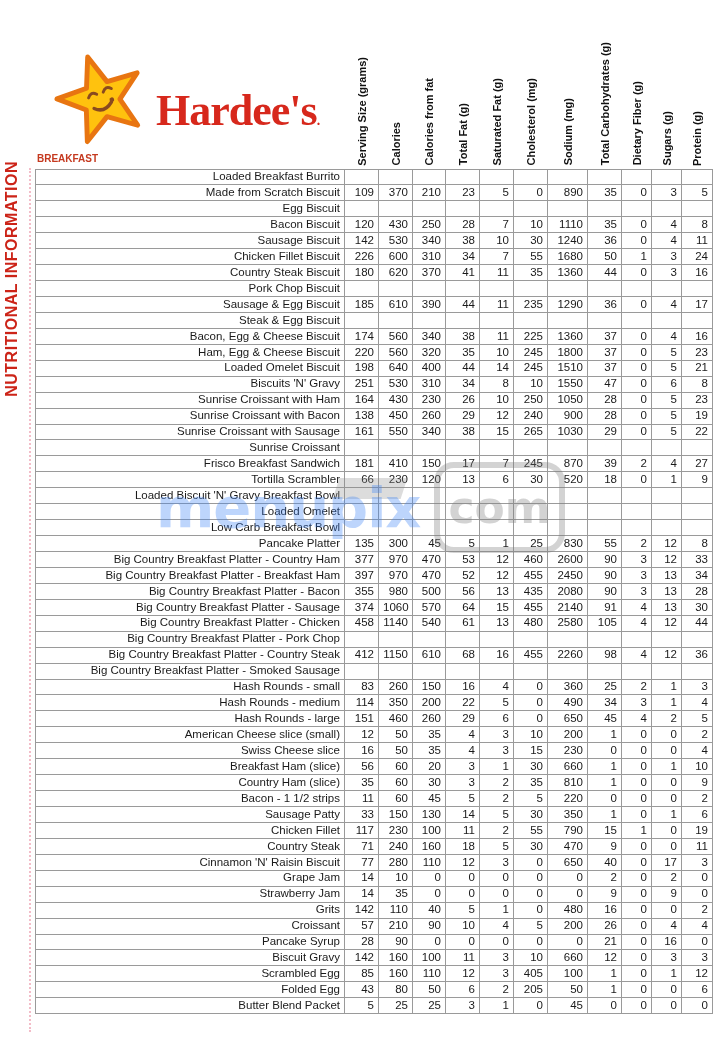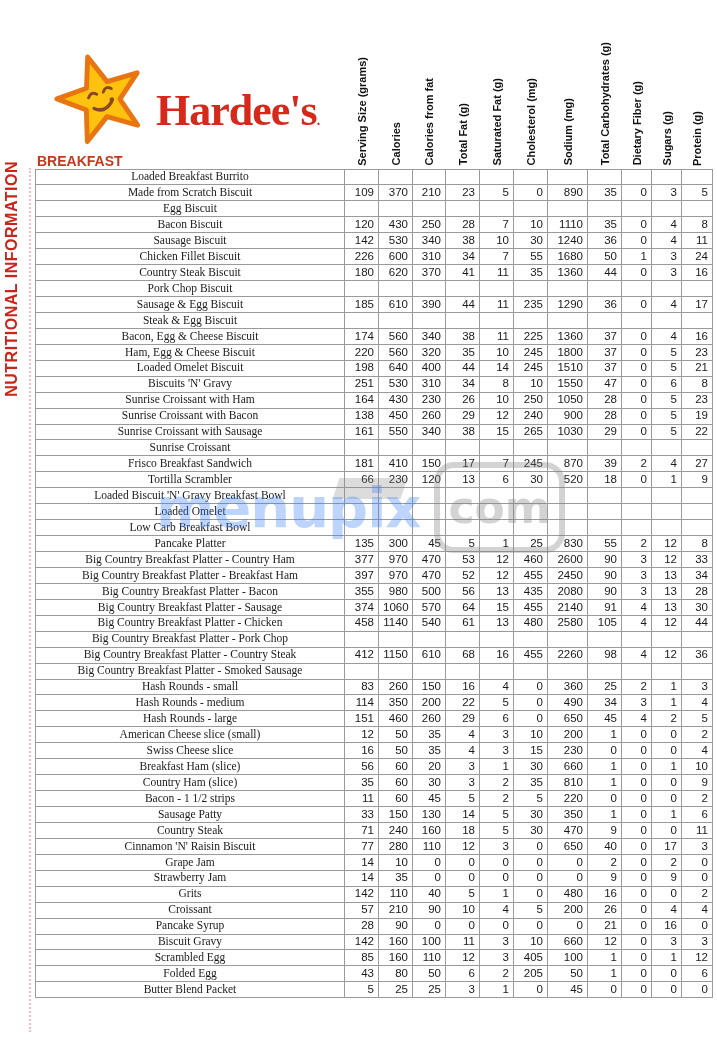--- a/index.html
+++ b/index.html
@@ -16,32 +16,32 @@
 
   
   #side-label { position:absolute; left:3px; top:161px; writing-mode:vertical-rl;
                 transform:rotate(180deg); font-weight:bold; font-size:16px; letter-spacing:0.5px; }
 
   
   #perforation { position:absolute; left:29px; top:168px; height:864px; width:0;
                  border-left:2px dotted #f3bcc8; }
 
   
-  #section-label { position:absolute; left:37px; top:153px; font-weight:bold; font-size:14px; }
+  #section-label { position:absolute; left:37px; top:153px; font-weight:bold; font-size:10px; }
 
   
   #nutrition-table { position:absolute; left:35px; top:11px; border-collapse:collapse;
                      table-layout:fixed; width:677px; }
   #nutrition-table td { font-size:11.5px; color:#1a1a1a; }
   tr.hdr td { border:none; vertical-align:bottom; text-align:center; height:158px; padding:0 0 3px 0; }
   .rot { writing-mode:vertical-rl; transform:rotate(180deg); font-weight:bold; font-size:11px;
          white-space:nowrap; margin:0 auto; color:#111; }
   tbody td { border:1px solid #9a9a9a; height:15.95px; padding:0 4px; line-height:1;
              overflow:hidden; white-space:nowrap; }
-  tbody td.name { text-align:center;font-family:Liberation Serif, serif; }
+  tbody td.name { text-align:right; }
   tbody td.num  { text-align:right; }
   tr.muted td { color:#9c9c9c; font-size:10.5px; }
 
   
   #watermark { position:absolute; left:156px; top:462px; display:flex; align-items:center;
                pointer-events:none; z-index:5; opacity:0.33; }
   .wm-text { font-size:56px; font-weight:bold; letter-spacing:-1px; color:#3b82f6;
              font-family:"DejaVu Sans", sans-serif; text-transform:lowercase; }
   .wm-com  { margin-left:14px; border:6px solid #7d7d7d; border-radius:20px; color:#7d7d7d;
              font-size:44px; font-weight:bold; padding:14px 8px; font-family:"DejaVu Sans", sans-serif; }
@@ -696,20 +696,34 @@
           <td class="num">14</td>
           <td class="num">5</td>
           <td class="num">30</td>
           <td class="num">350</td>
           <td class="num">1</td>
           <td class="num">0</td>
           <td class="num">1</td>
           <td class="num">6</td>
         </tr>
         <tr>
+          <td class="name">Chicken Fillet</td>
+          <td class="num">117</td>
+          <td class="num">230</td>
+          <td class="num">100</td>
+          <td class="num">11</td>
+          <td class="num">2</td>
+          <td class="num">55</td>
+          <td class="num">790</td>
+          <td class="num">15</td>
+          <td class="num">1</td>
+          <td class="num">0</td>
+          <td class="num">19</td>
+        </tr>
+        <tr>
           <td class="name">Country Steak</td>
           <td class="num">71</td>
           <td class="num">240</td>
           <td class="num">160</td>
           <td class="num">18</td>
           <td class="num">5</td>
           <td class="num">30</td>
           <td class="num">470</td>
           <td class="num">9</td>
           <td class="num">0</td>

